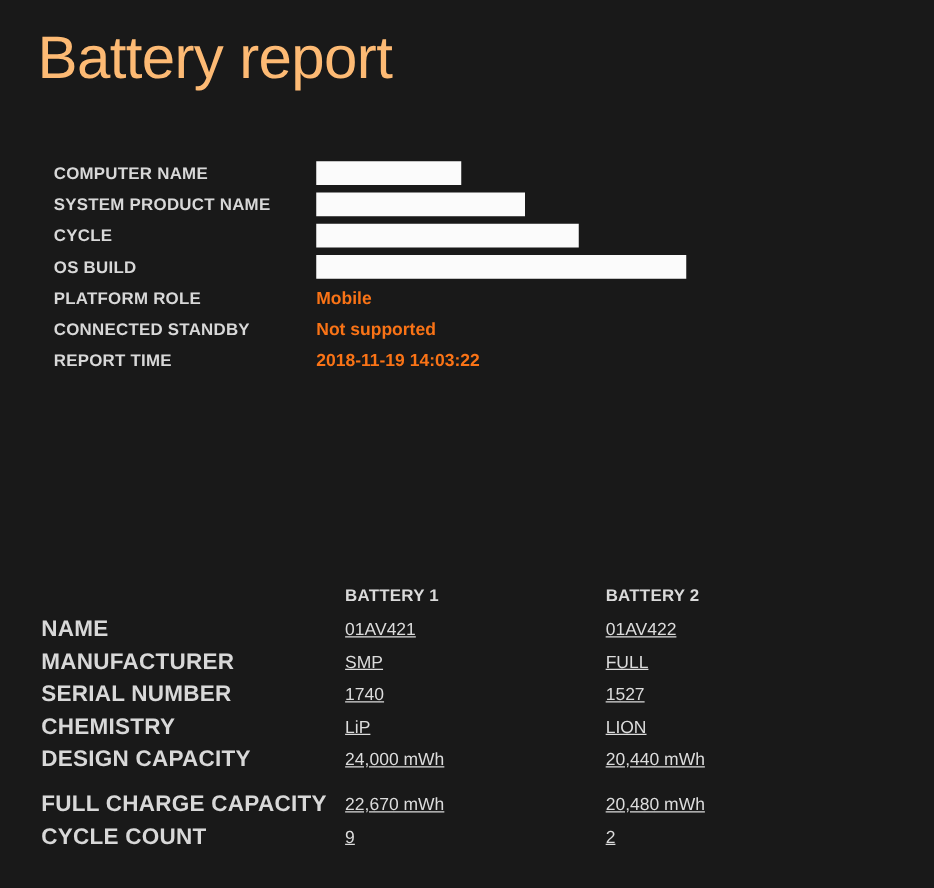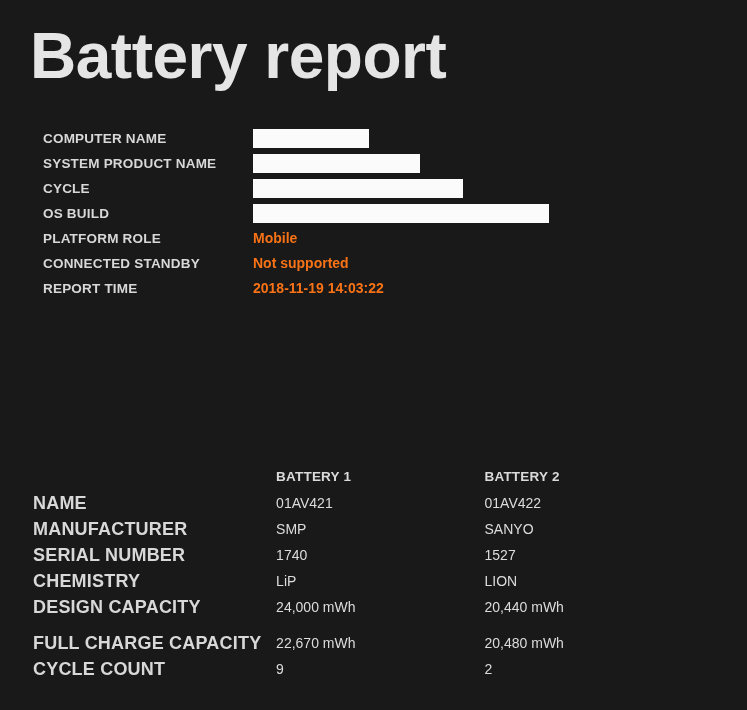--- a/index.html
+++ b/index.html
@@ -22,24 +22,24 @@
     width: 747px;
     height: 710px;
     box-sizing: border-box;
   }
 
   
   .page-title {
     position: absolute;
     left: 30px;
     top: 18px;
-    font-size: 64px;
-    font-weight: 700;
+    font-size: 48px;
+    font-weight: 400;
     letter-spacing: -0.5px;
-    color: #e5e5e5;
+    color: #fdba74;
     line-height: 1.2;
     white-space: nowrap;
   }
 
   
   .sysinfo {
     position: absolute;
     left: 33px;
     top: 126px;
     width: 560px;
@@ -137,20 +137,21 @@
   .battery-table tbody th {
     font-size: 18px;
     font-weight: bold;
     color: #d8d8d8;
     letter-spacing: 0.2px;
   }
   .battery-table tbody td {
     font-size: 14px;
     font-weight: 400;
     color: #dcdcdc;
+    text-decoration: underline;
   }
   .battery-table tr.spaced th,
   .battery-table tr.spaced td {
     padding-top: 10px;
     height: 26px;
   }
 </style>
 </head>
 <body>
 
@@ -201,21 +202,21 @@
     </thead>
     <tbody>
       <tr>
         <th class="col-label">NAME</th>
         <td class="col-val">01AV421</td>
         <td class="col-val">01AV422</td>
       </tr>
       <tr>
         <th class="col-label">MANUFACTURER</th>
         <td class="col-val">SMP</td>
-        <td class="col-val">SANYO</td>
+        <td class="col-val">FULL</td>
       </tr>
       <tr>
         <th class="col-label">SERIAL NUMBER</th>
         <td class="col-val">1740</td>
         <td class="col-val">1527</td>
       </tr>
       <tr>
         <th class="col-label">CHEMISTRY</th>
         <td class="col-val">LiP</td>
         <td class="col-val">LION</td>

